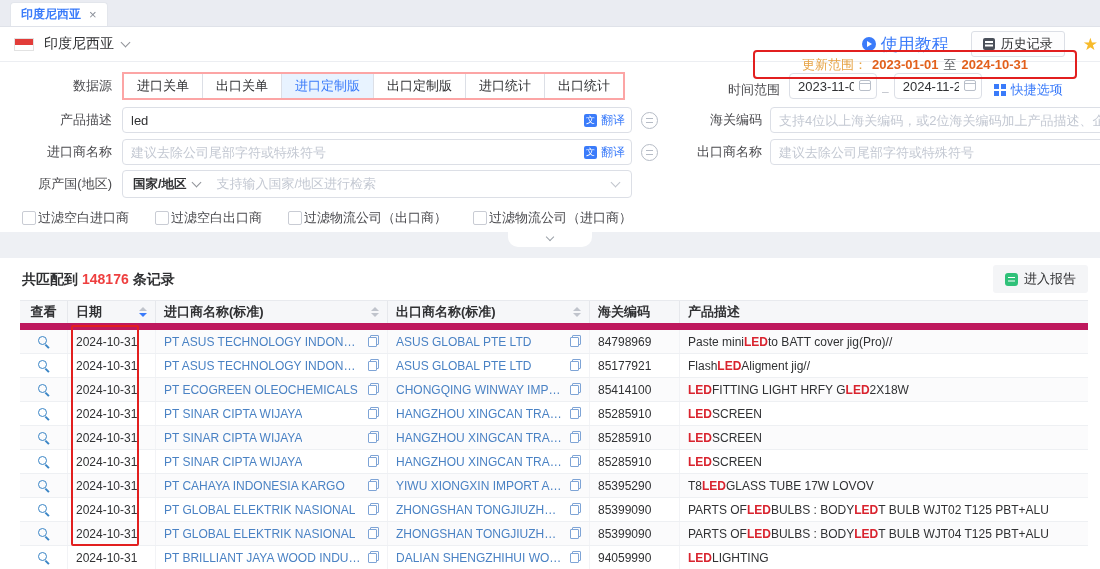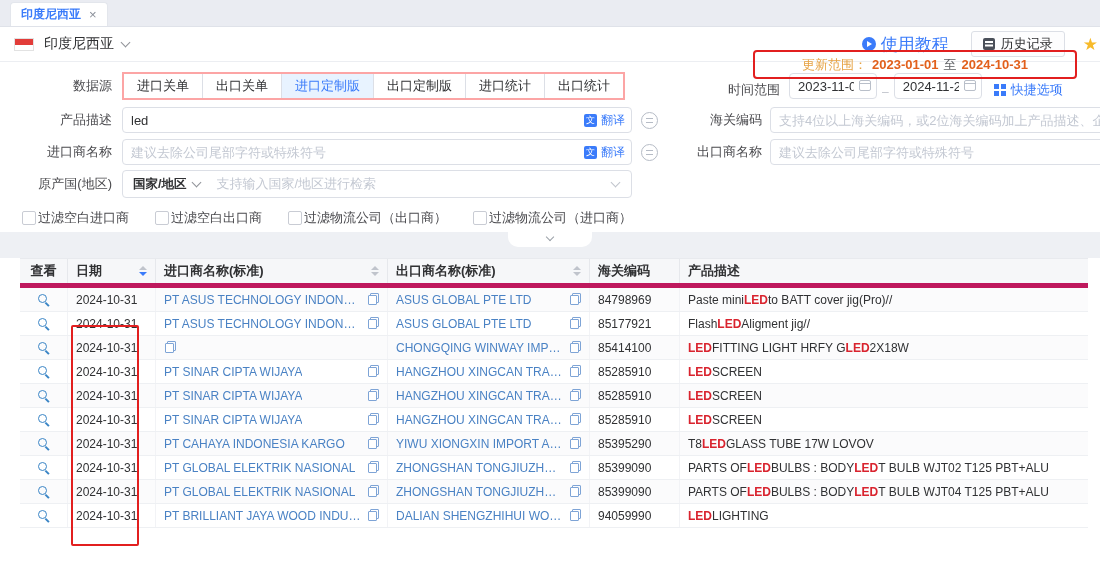--- a/index.html
+++ b/index.html
@@ -78,21 +78,21 @@
   .results-head { height:42px; position:relative; }
   .count-line { position:absolute; left:22px; top:13px; font-size:14px; font-weight:bold; color:#303133; }
   .count-line .num { color:#ee3f3f; margin:0 4px; }
   .report-btn { position:absolute; right:12px; top:7px; height:28px; display:flex; align-items:center; gap:6px;
                 background:#f4f5f7; border:none; border-radius:3px; padding:0 12px; font-size:13px; color:#303133; cursor:pointer; font-family:inherit; }
   .rep-ic { width:13px; height:13px; background:#2fc179; border-radius:3px; position:relative; }
   .rep-ic::before { content:""; position:absolute; left:3px; right:3px; top:4px; height:1.5px; background:#fff; box-shadow:0 3.5px 0 #fff; }
 
   .table { margin:0 12px 0 20px; }
   .thead, .trow { display:grid; grid-template-columns:48px 88px 232px 202px 90px 1fr; }
-  .thead { height:30px; background:#f6f7f9; border-top:1px solid #e8eaee; border-bottom:5px solid #be185d; }
+  .thead { height:30px; background:#f6f7f9; border-top:1px solid #e8eaee; border-bottom:7px solid #be185d; }
   .th { display:flex; align-items:center; font-size:13px; font-weight:bold; color:#303133; padding:0 8px; border-right:1px solid #e6e8ec; justify-content:space-between; }
   .th:last-child { border-right:none; }
   .th.center { justify-content:center; }
   .sort { display:flex; flex-direction:column; gap:2px; }
   .sort i { width:0; height:0; border-left:4px solid transparent; border-right:4px solid transparent; display:block; }
   .sort .up { border-bottom:4px solid #c0c4cc; }
   .sort .down { border-top:4px solid #c0c4cc; }
   .sort.desc .down { border-top-color:#3a7bfa; }
 
   .trow { height:24px; border-bottom:1px solid #eef0f3; }
@@ -234,20 +234,29 @@
           <span>过滤物流公司（进口商）</span>
         </label>
       </div>
 
     <div class="collapse-handle">
       <span class="chev"></span>
     </div>
   </div>
 
   <div class="results-card">
+    <div class="results-head">
+      <div class="count-line">
+        <span>共匹配到</span><span class="num">148176</span><span>条记录</span>
+      </div>
+      <button class="report-btn">
+        <span class="rep-ic"></span>
+        <span>进入报告</span>
+      </button>
+    </div>
 
     <div class="table">
       <div class="thead">
         <div class="th center">
             <span>查看</span>
           </div>
         <div class="th">
           <span>日期</span>
           <span class="sort desc">
               <i class="up"></i>
@@ -309,20 +318,21 @@
     <div class="td td-hs">85177921</div>
     <div class="td td-desc">Flash <b class="hl">LED</b> Aligment jig//</div>
   </div>
 
   <div class="trow">
     <div class="td td-view">
               <span class="mag"></span>
             </div>
     <div class="td td-date">2024-10-31</div>
     <div class="td td-imp">
+      <span class="link imp">PT ECOGREEN OLEOCHEMICALS</span>
       <span class="copy"></span>
     </div>
     <div class="td td-exp">
       <span class="link exp">CHONGQING WINWAY IMPORT AND E...</span>
       <span class="copy"></span>
     </div>
     <div class="td td-hs">85414100</div>
     <div class="td td-desc"><b class="hl">LED</b> FITTING LIGHT HRFY G <b class="hl">LED</b> 2X18W</div>
   </div>
 

